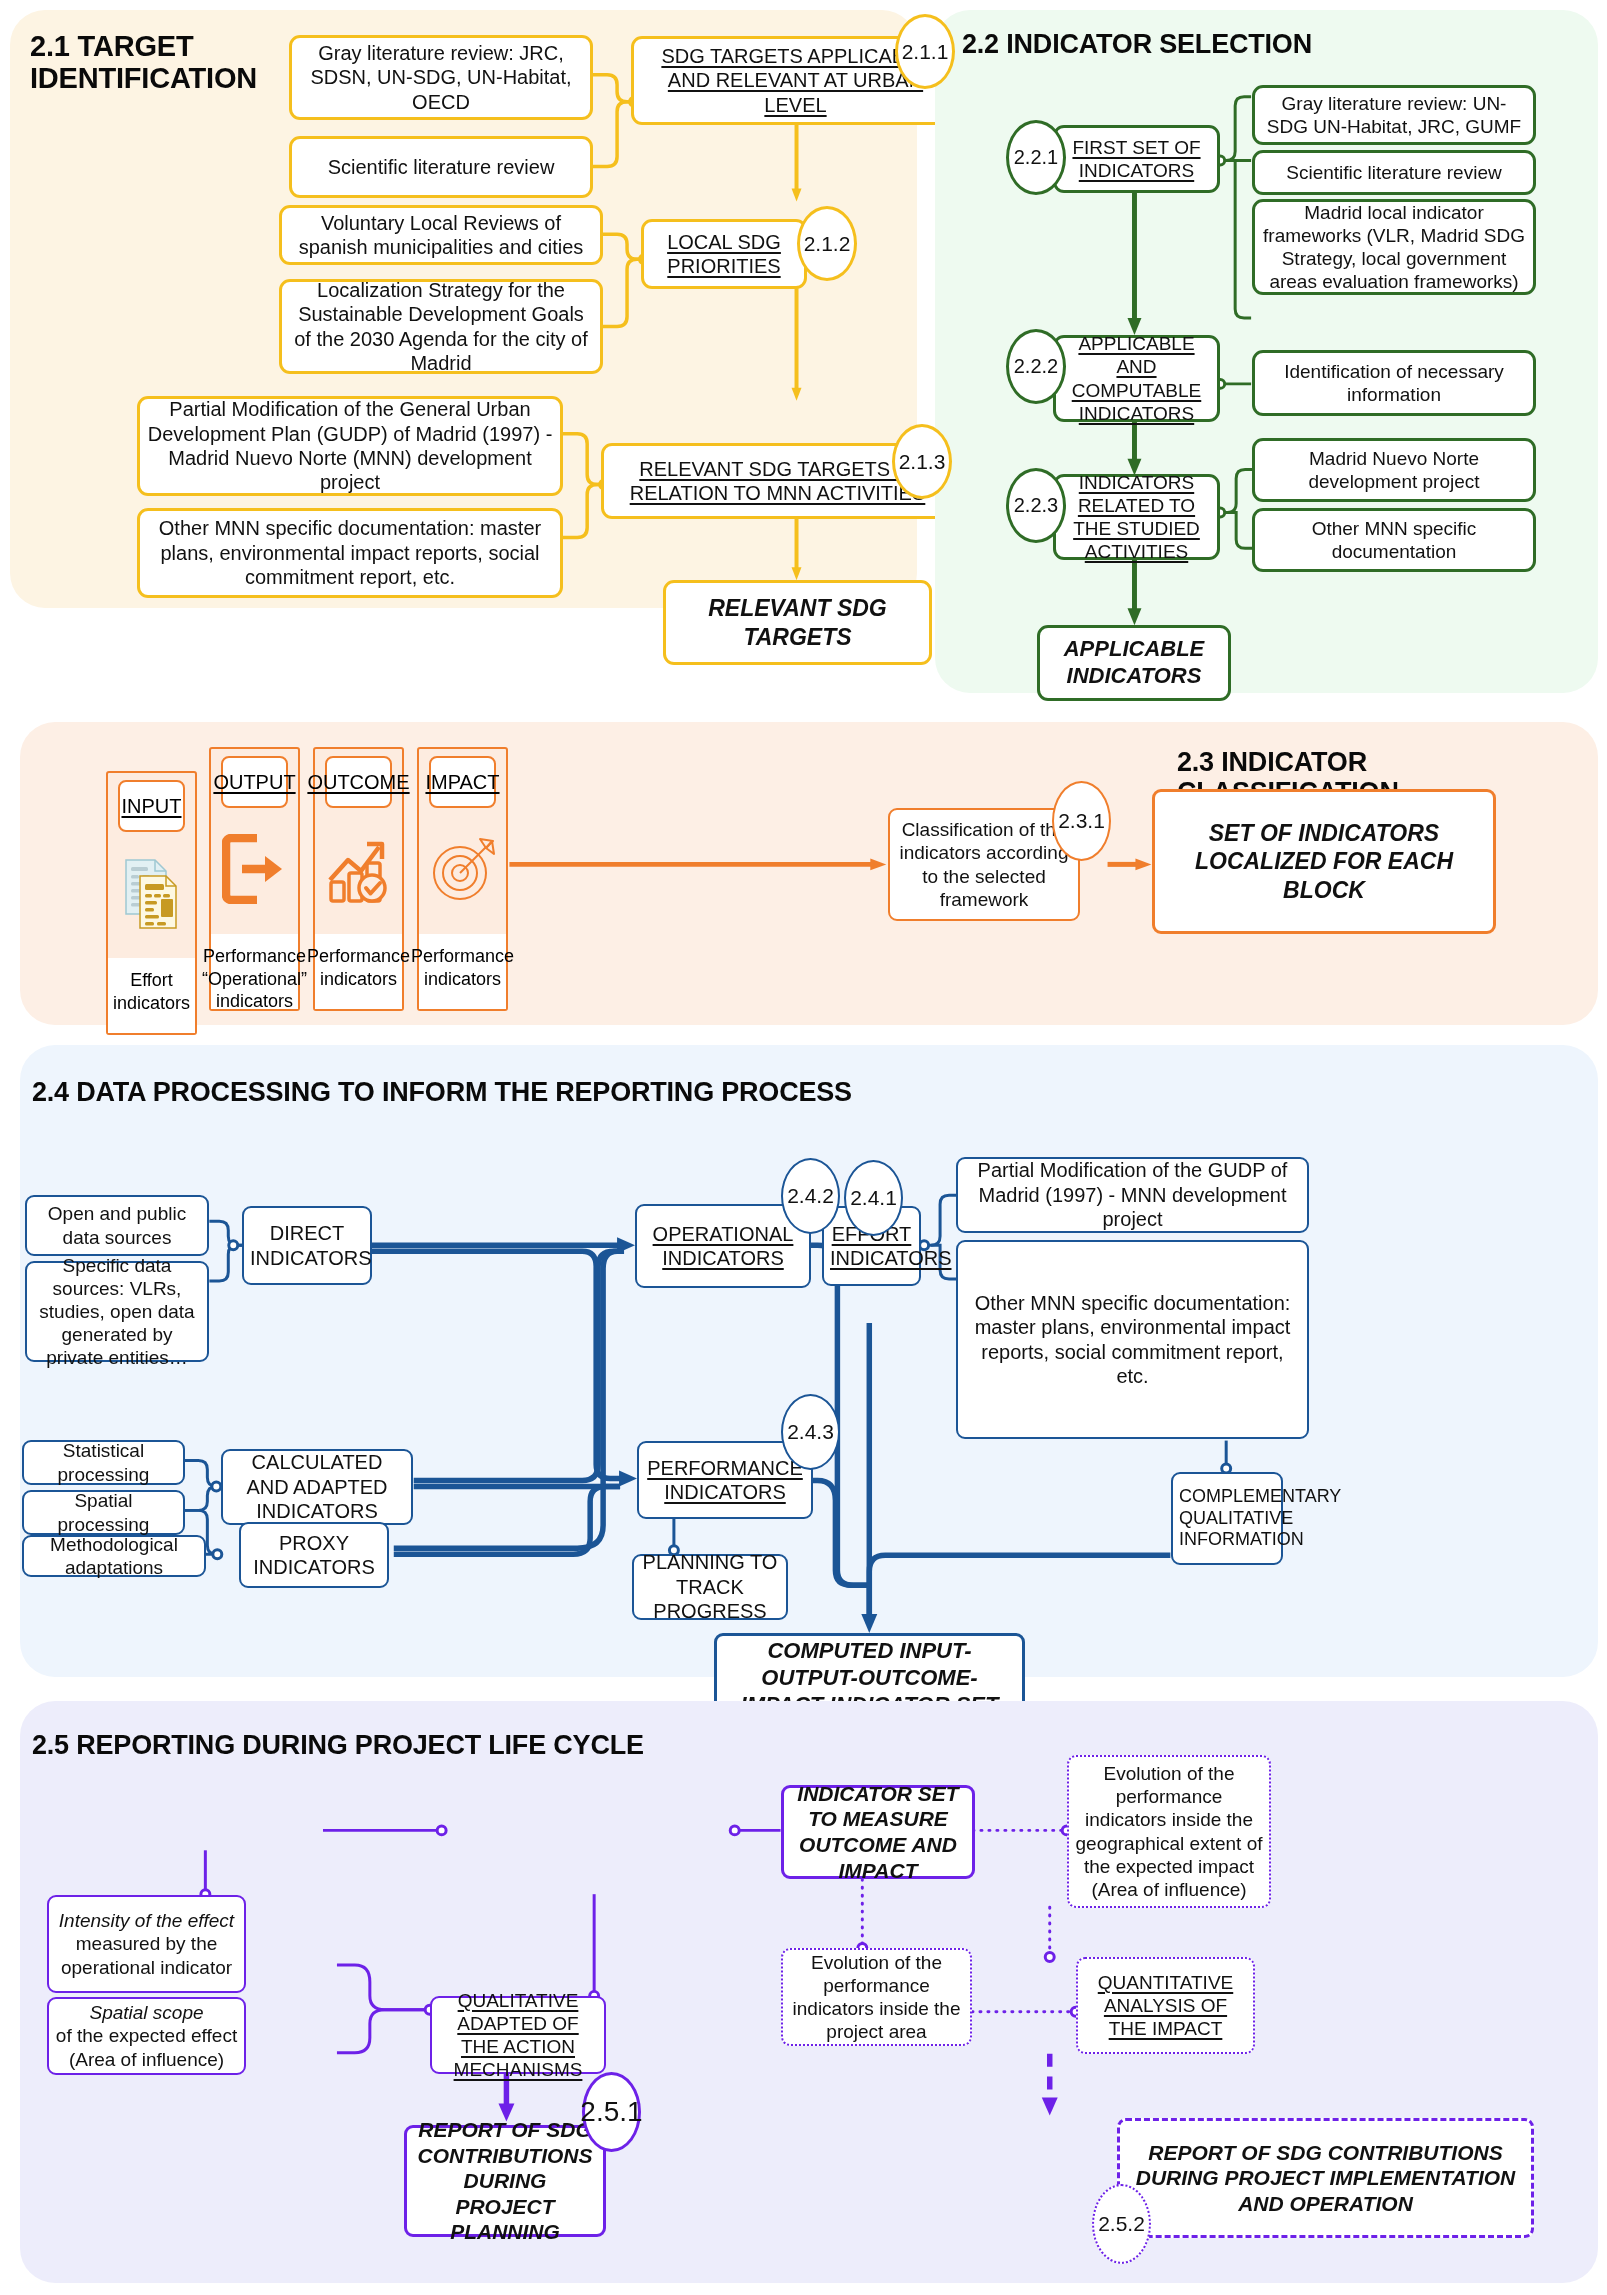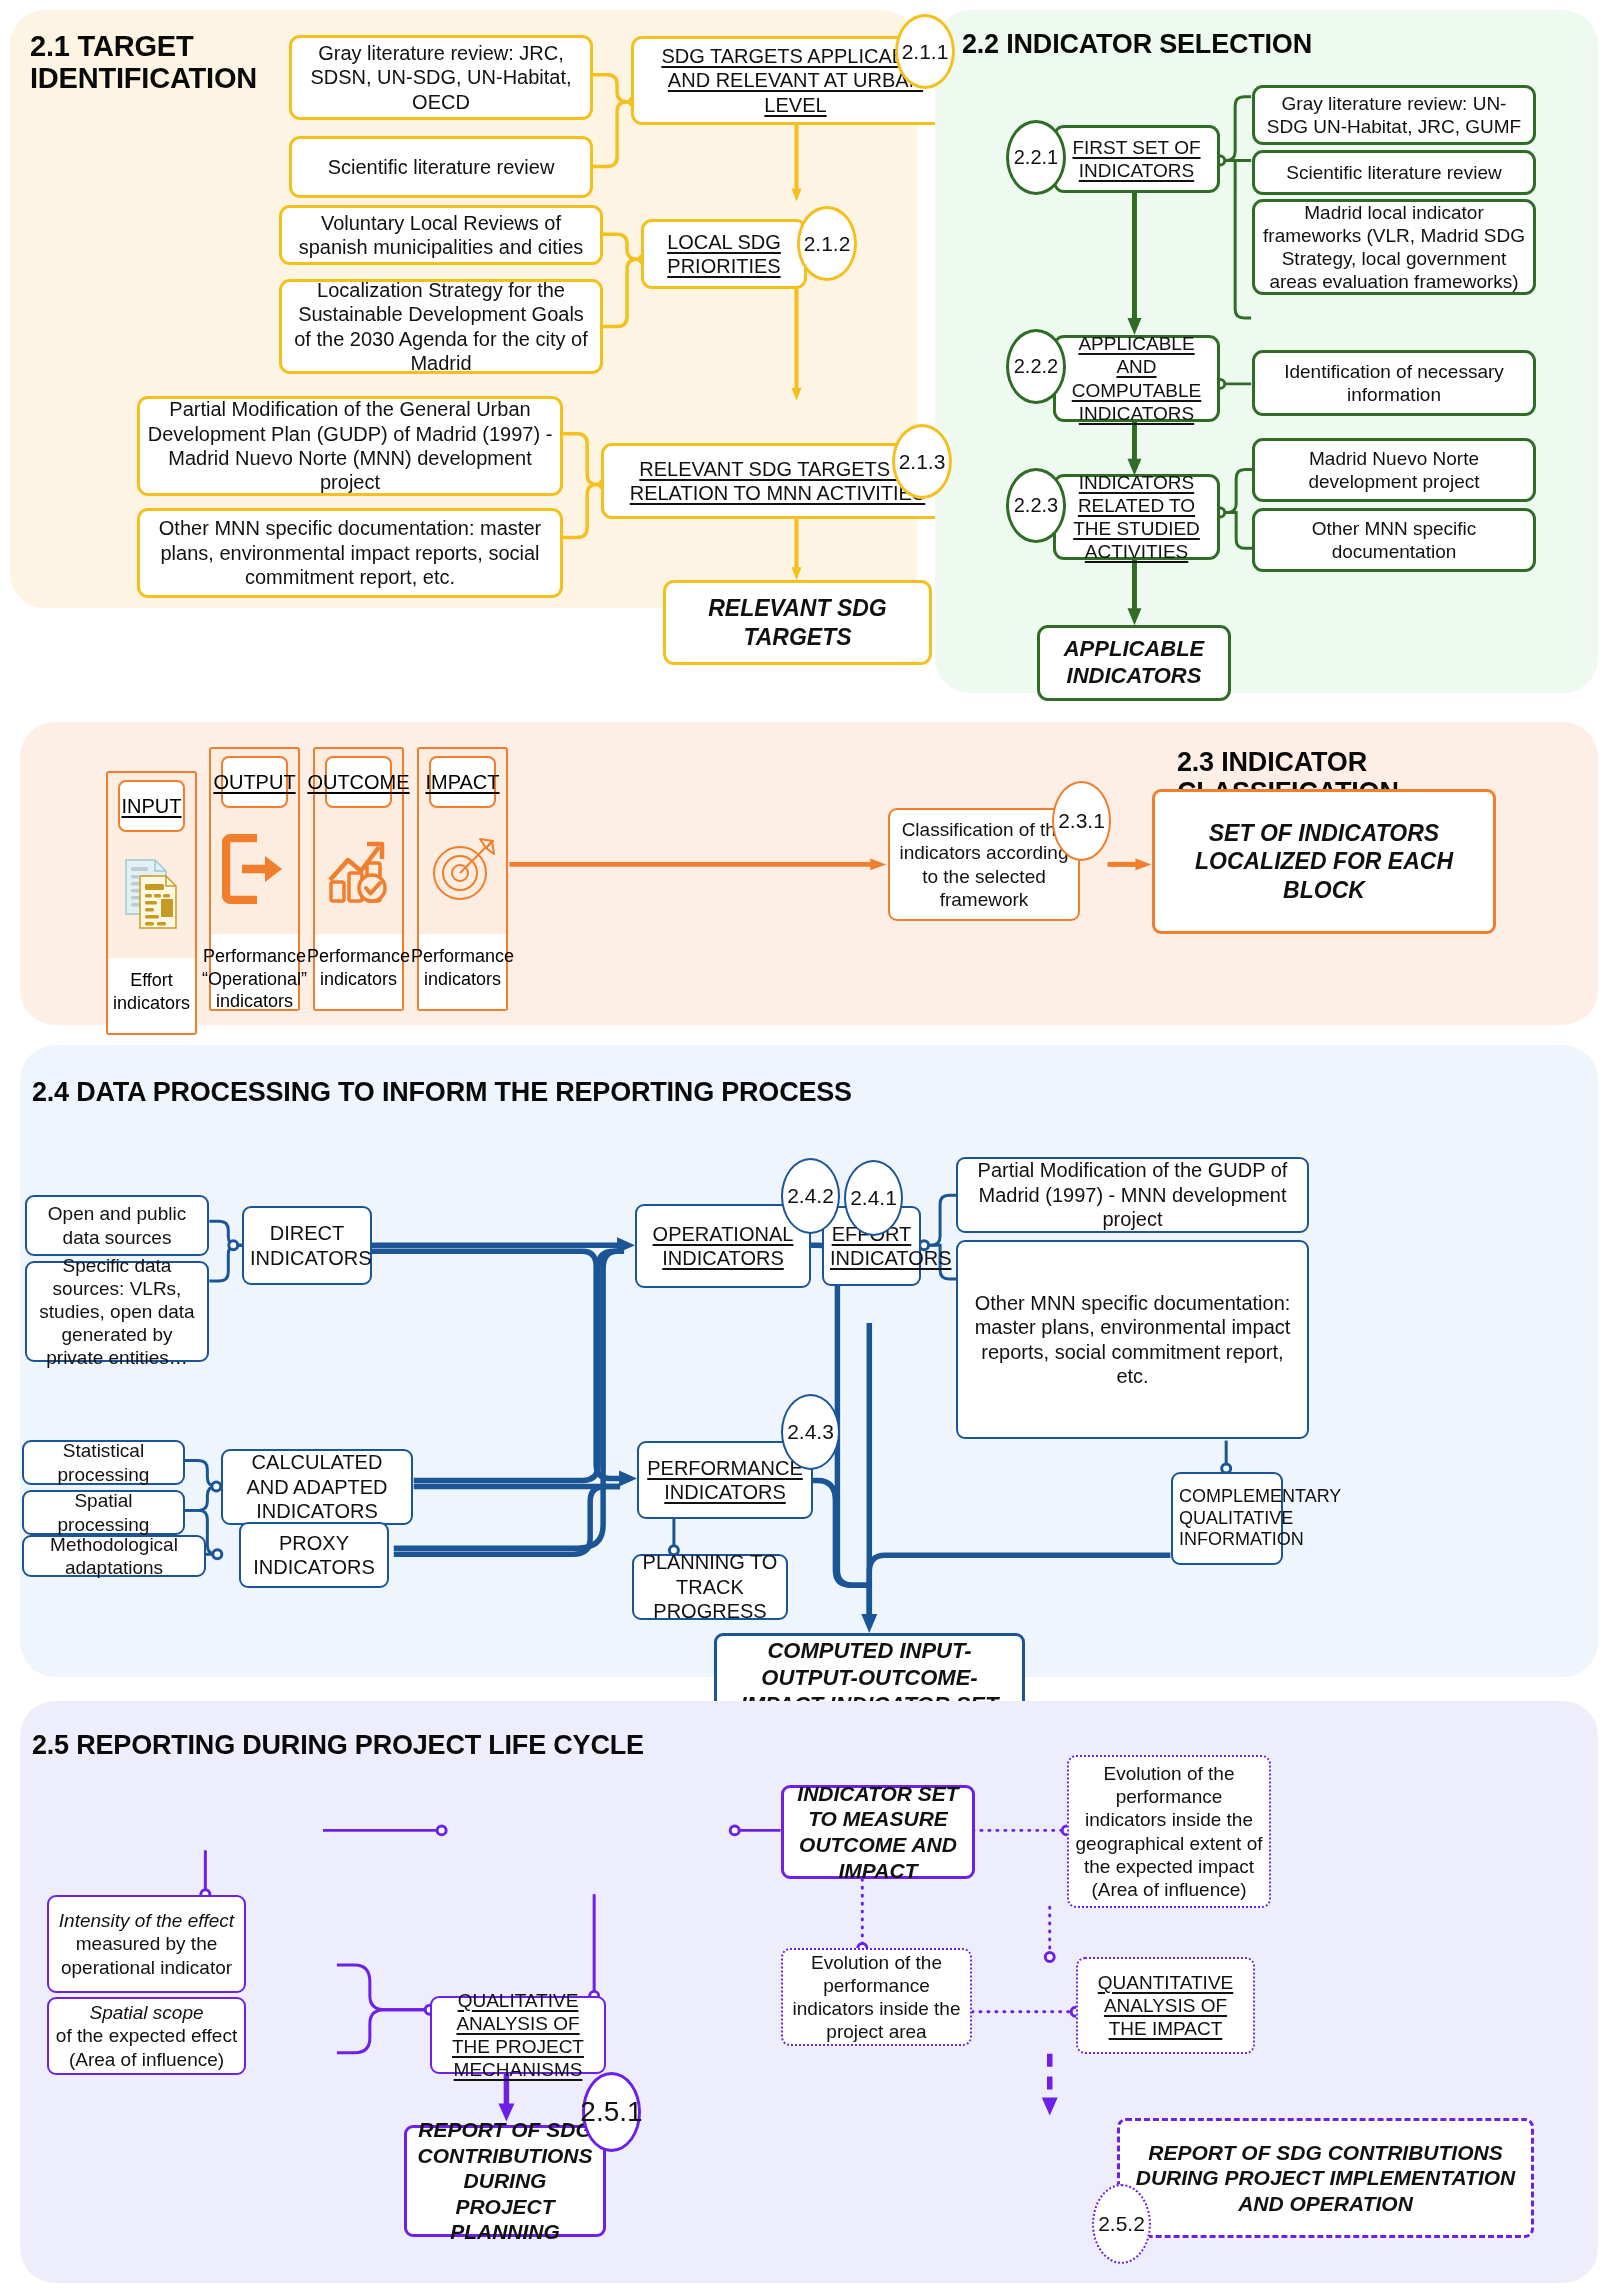--- a/index.html
+++ b/index.html
@@ -531,21 +531,21 @@
 
 
   <div class="node v bw4 r18" style="left:47px; top:1895px; width:199px; height:98px; font-size:19px;">
     <span><em>Intensity of the effect</em><span> measured by the operational indicator</span></span>
   </div>
   <div class="node v bw4 r18" style="left:47px; top:1997px; width:199px; height:78px; font-size:19px;">
     <span><em>Spatial scope</em><span> of the expected effect (Area of influence)</span></span>
   </div>
 
   <div class="node v bw4 r18 ul" style="left:430px; top:1996px; width:176px; height:78px; font-size:19px;">
-    <span>QUALITATIVE ANALYSIS OF THE PROJECT MECHANISMS</span>
+    <span>QUALITATIVE ADAPTED OF THE ACTION MECHANISMS</span>
   </div>
 
   <div class="node v bw6 r18 bi" style="left:781px; top:1785px; width:194px; height:94px; font-size:21px;">
     <span>INDICATOR SET TO MEASURE OUTCOME AND IMPACT</span>
   </div>
 
   <div class="node v r18 dotted" style="left:1067px; top:1755px; width:204px; height:153px; font-size:19px;">
     <span>Evolution of the performance indicators inside the geographical extent of the expected impact (Area of influence)</span>
   </div>
   <div class="node v r18 dotted" style="left:781px; top:1948px; width:191px; height:98px; font-size:19px;">

